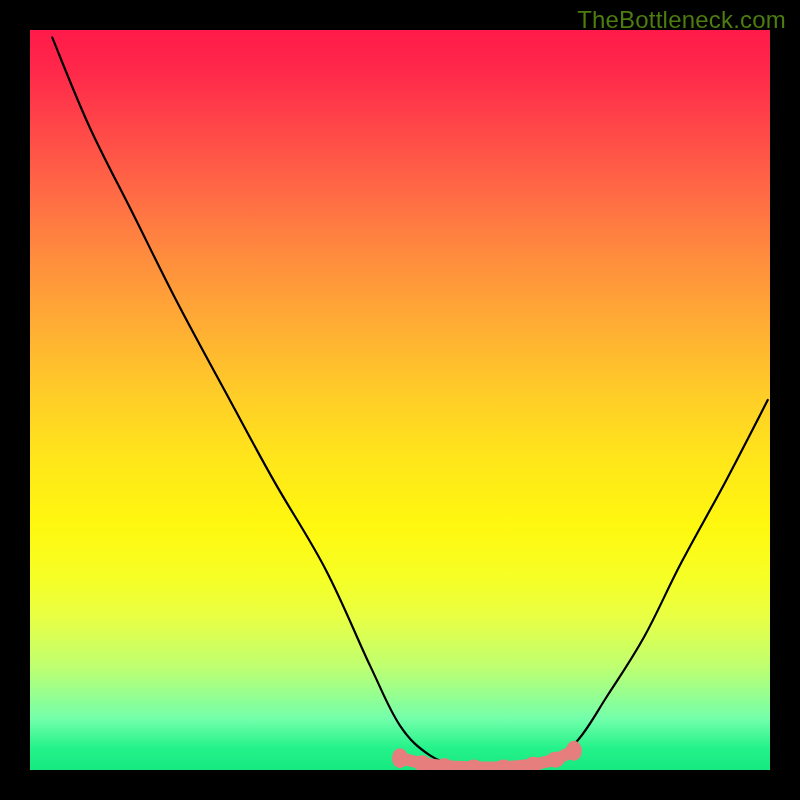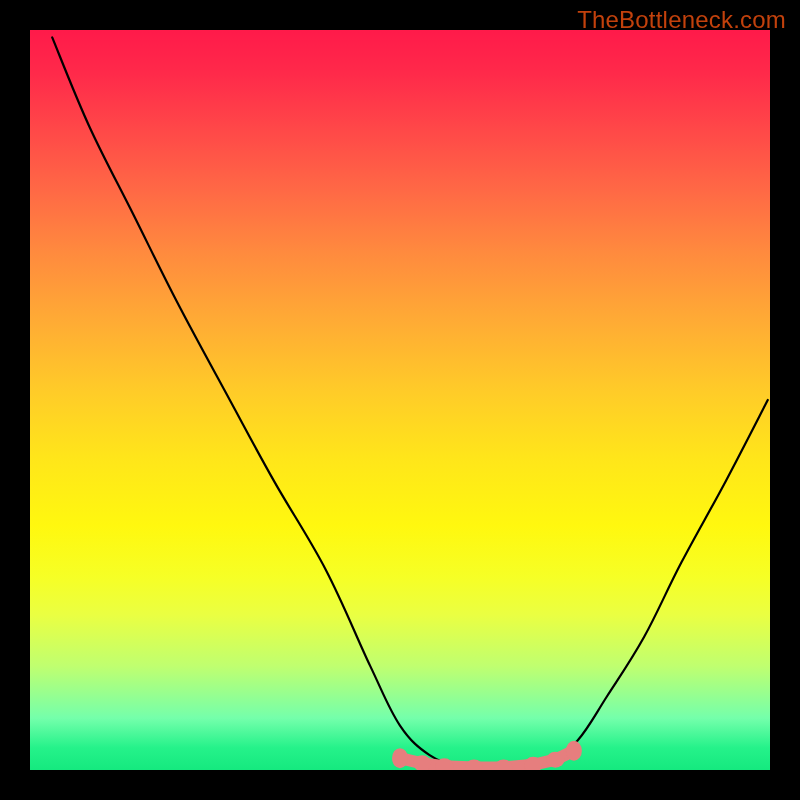--- a/index.html
+++ b/index.html
@@ -10,21 +10,21 @@
     height: 800px;
     background: #000;
   }
   .watermark {
     position: absolute;
     top: 6px;
     right: 14px;
     font-family: Arial, Helvetica, sans-serif;
     font-size: 24px;
     font-weight: 500;
-    color: #c2410c;
+    color: #4d7c0f;
     letter-spacing: 0.2px;
     z-index: 30;
   }
   .plot-area {
     position: absolute;
     left: 30px;
     top: 30px;
     width: 740px;
     height: 740px;
     overflow: hidden;

